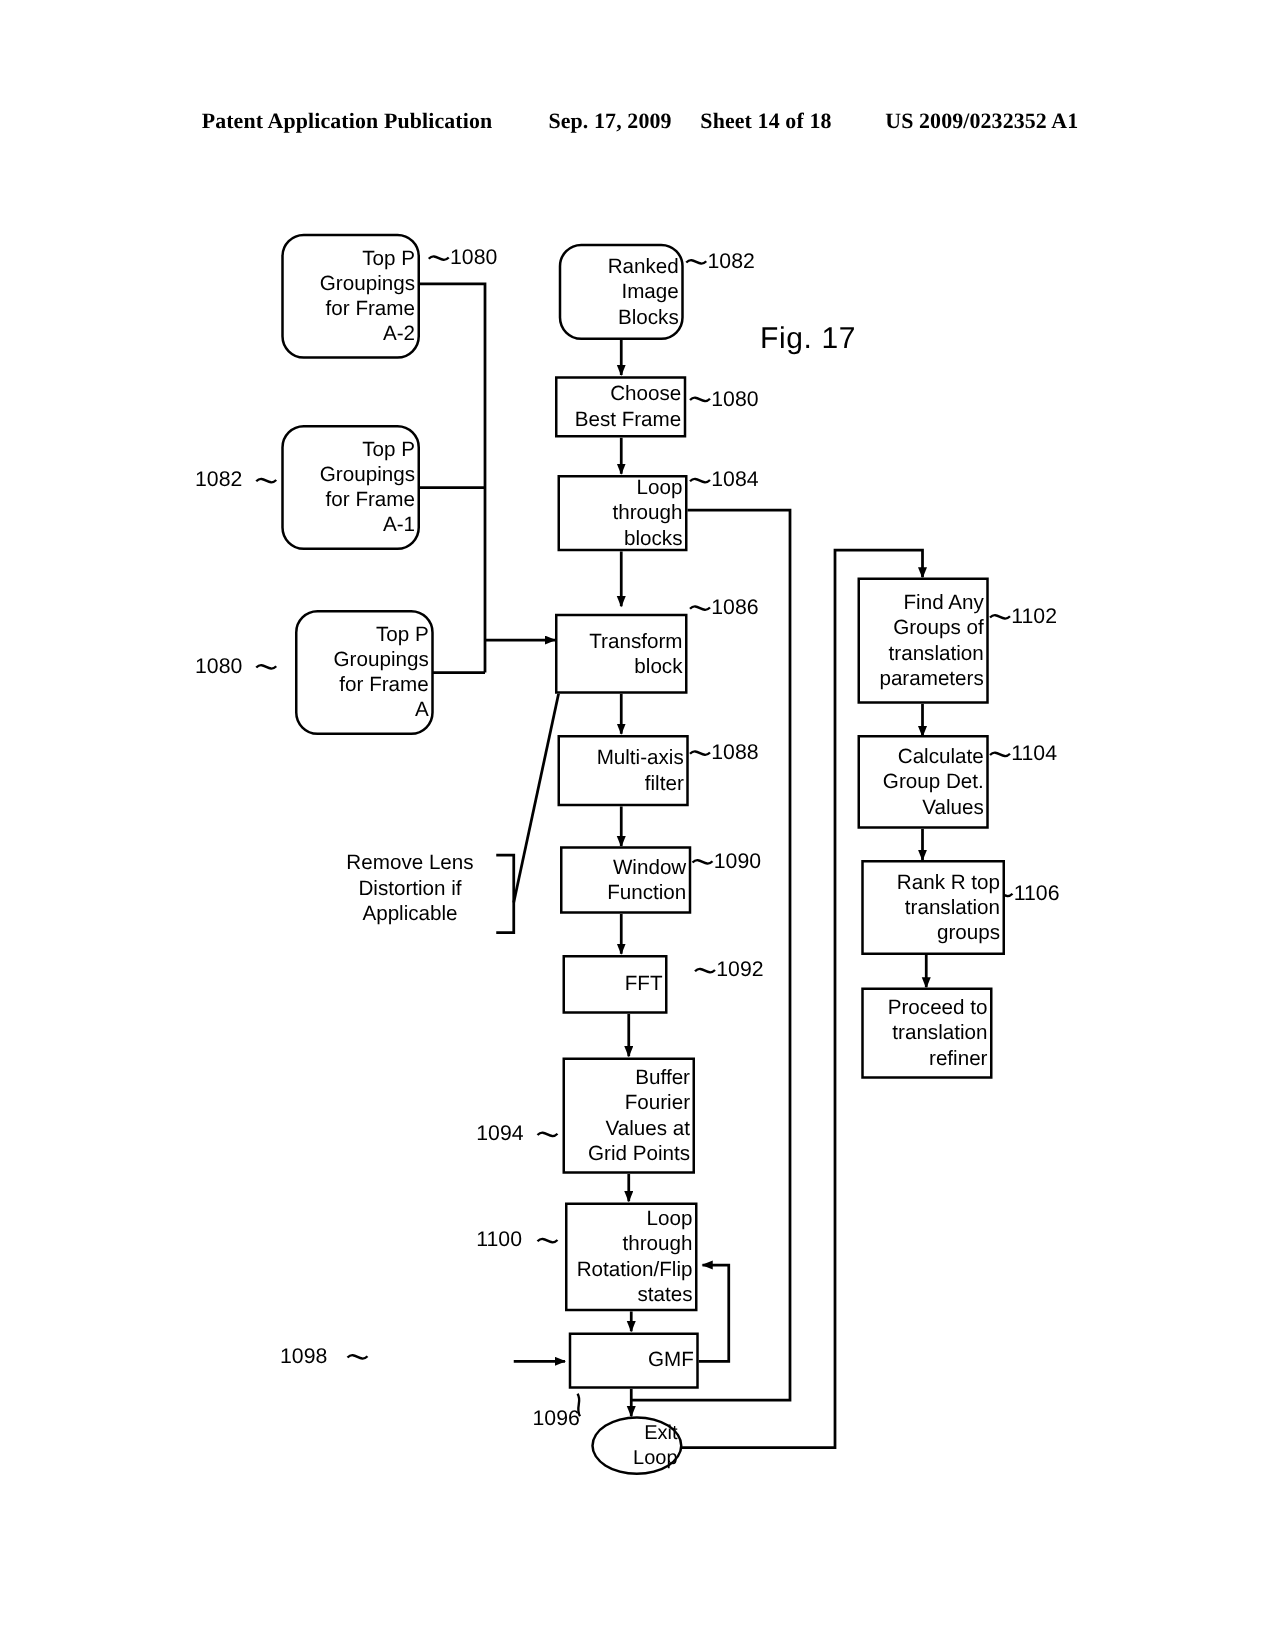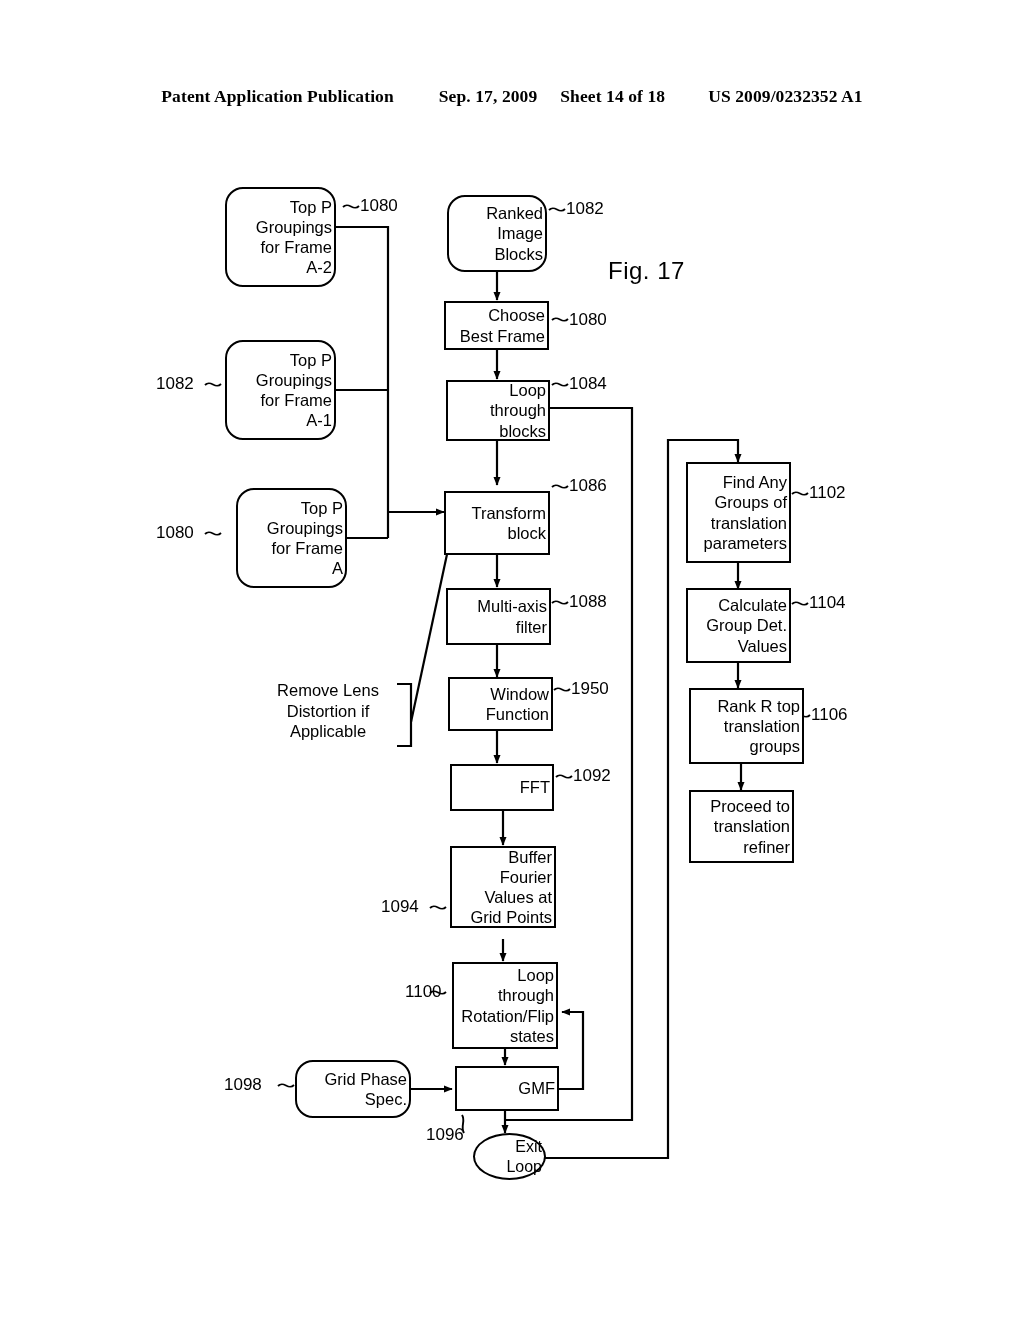--- a/index.html
+++ b/index.html
@@ -212,49 +212,46 @@
   <div class="ref" style="left:569px; top:476px;">1086</div>
 
   <div class="node" style="left:446px; top:588px; width:105px; height:57px;">
     <span class="txt">Multi-axis<br>filter</span>
   </div>
   <div class="ref" style="left:569px; top:592px;">1088</div>
 
   <div class="node" style="left:448px; top:677px; width:105px; height:54px;">
     <span class="txt">Window<br>Function</span>
   </div>
-  <div class="ref" style="left:571px; top:679px;">1950</div>
-
-  <div class="node" style="left:450px; top:764px; width:104px; height:47px;">
+  <div class="ref" style="left:571px; top:679px;">1090</div>
+
+  <div class="node" style="left:450px; top:764px; width:84px; height:47px;">
     <span class="txt">FFT</span>
   </div>
   <div class="ref" style="left:573px; top:766px;">1092</div>
 
-  <div class="node" style="left:450px; top:846px; width:106px; height:82px;">
+  <div class="node" style="left:450px; top:846px; width:106px; height:93px;">
     <span class="txt">Buffer<br>Fourier<br>Values at<br>Grid Points</span>
   </div>
   <div class="ref" style="left:381px; top:897px;">1094</div>
 
   <div class="node" style="left:452px; top:962px; width:106px; height:87px;">
     <span class="txt">Loop<br>through<br>Rotation/Flip<br>states</span>
   </div>
-  <div class="ref" style="left:381px; top:982px;margin-left:24px;">1100</div>
+  <div class="ref" style="left:381px; top:982px;">1100</div>
 
   <div class="node" style="left:455px; top:1066px; width:104px; height:45px;">
     <span class="txt">GMF</span>
   </div>
   <div class="ref" style="left:426px; top:1125px;">1096</div>
 
   <div class="node oval" style="left:473px; top:1133px; width:73px; height:47px; font-size:16px;">
     <span class="txt">Exit<br>Loop</span>
   </div>
 
-  <div class="node rounded" style="left:295px; top:1060px; width:116px; height:58px;">
-    <span class="txt">Grid Phase<br>Spec.</span>
-  </div>
   <div class="ref" style="left:224px; top:1075px;">1098</div>
 
   <div class="plain-label" style="left:258px; top:680px; width:140px;">
     <span class="txt">Remove Lens<br>Distortion if<br>Applicable</span>
   </div>
 
   <div class="node" style="left:686px; top:462px; width:105px; height:101px;">
     <span class="txt">Find Any<br>Groups of<br>translation<br>parameters</span>
   </div>
   <div class="ref" style="left:809px; top:483px;">1102</div>

